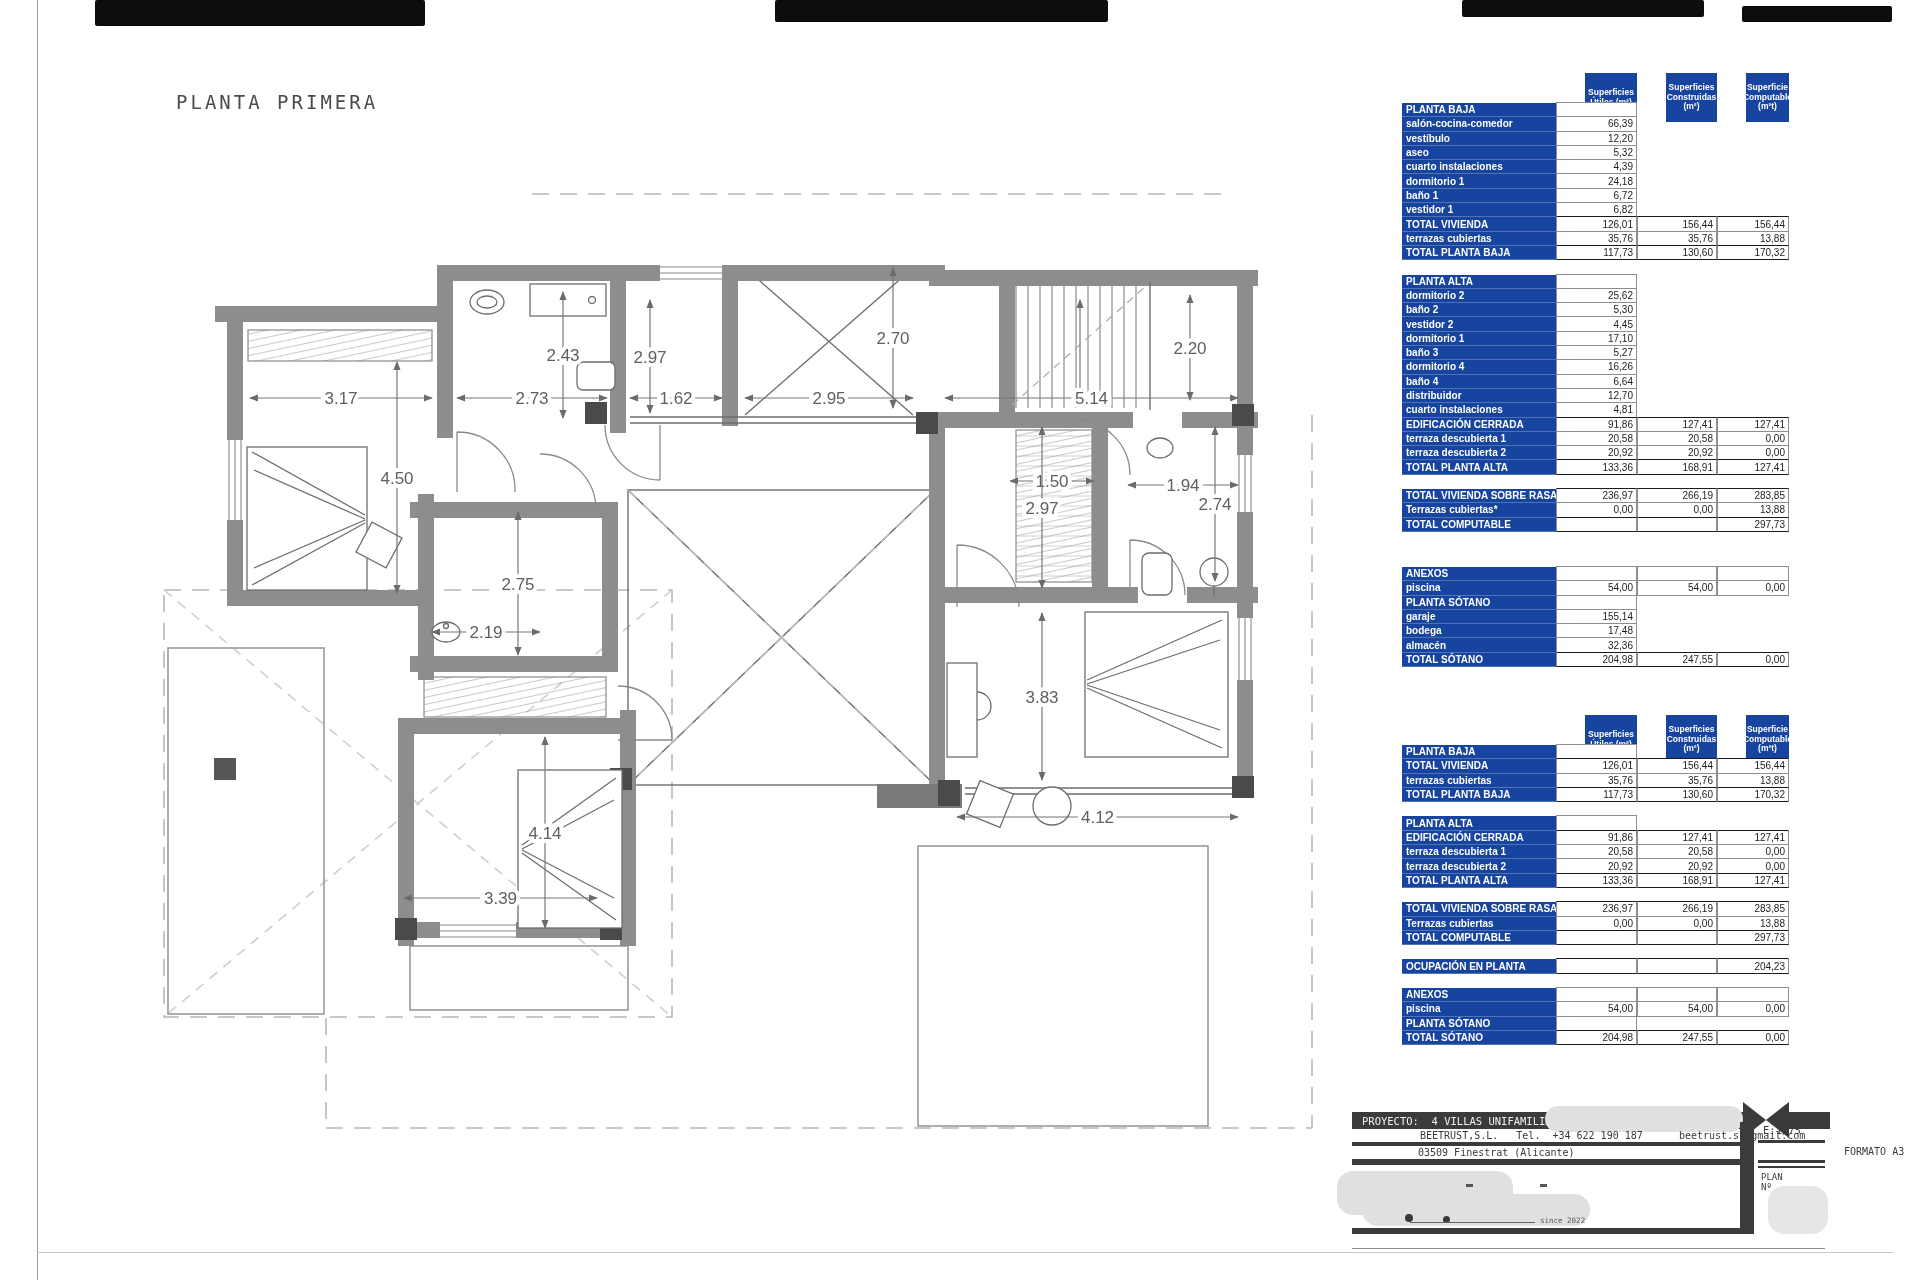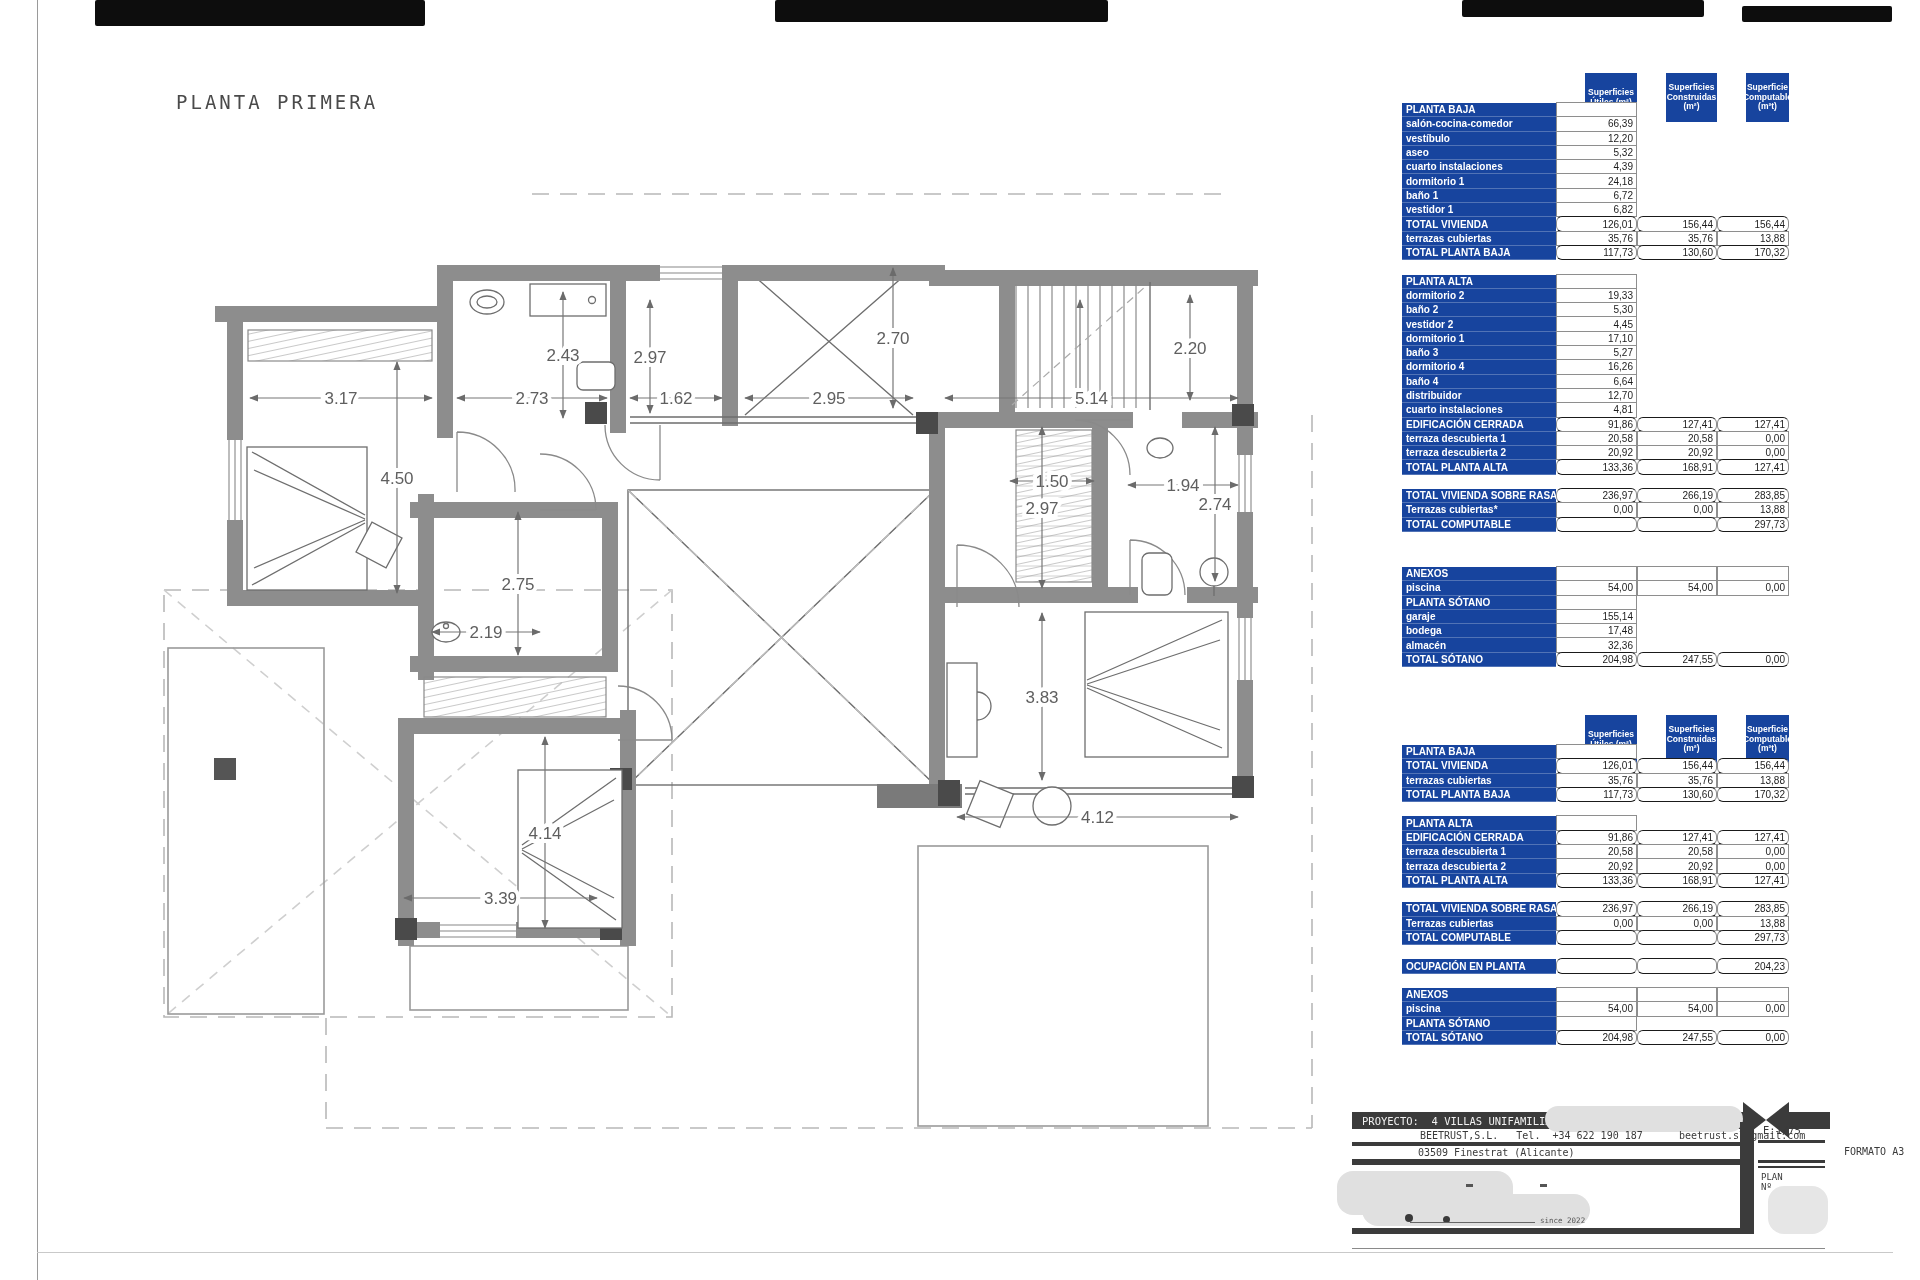--- a/index.html
+++ b/index.html
@@ -18,21 +18,21 @@
   .corner{background:#fff;border:2px solid #2a2a2a;color:#111;font-weight:bold;font-size:9.5px;
       display:flex;align-items:center;justify-content:center;text-align:center;margin-top:34px;}
   .hcell{background:var(--blu);color:#fff;font-weight:bold;font-size:8.5px;line-height:1.12;
       display:flex;align-items:center;justify-content:center;text-align:center;
       border-left:1px solid #fff;padding:0 1px;margin-left:28px;}
   .tbody{grid-auto-rows:14.3px;font-size:10px;}
   .lab{background:var(--blu);color:#fff;font-weight:bold;padding-left:4px;white-space:nowrap;
       overflow:hidden;display:flex;align-items:center;border-bottom:1px solid rgba(255,255,255,.25);}
   .val{background:#fff;border:1px solid #8e8e8e;color:#1c1c1c;text-align:right;padding-right:3px;
       display:flex;align-items:center;justify-content:flex-end;margin-top:-1px;}
-  .val.tot{border-top:1.6px solid #1a1a1a;border-bottom:1.6px solid #1a1a1a;border-radius:6px;}
+  .val.tot{border-top:1.6px solid #1a1a1a;border-bottom:1.6px solid #1a1a1a;}
   .blank{background:transparent;}
   .gaprow{grid-column:1/-1;background:#fff;}
   
   .tb-dark{background:#3b3b3b;}
   .tb-txt{font-family:"DejaVu Sans Mono",monospace;color:#3a3a3a;white-space:pre;}
   .tb-wht{font-family:"DejaVu Sans Mono",monospace;color:#f2f2f2;white-space:pre;}
   .vline-left{position:absolute;left:37px;top:0;width:1px;height:1280px;background:#9a9a9a;}
   .sheet-bottom{position:absolute;left:37px;top:1252px;width:1856px;height:1px;background:#c9c9c9;}
 </style>
 </head>
@@ -330,21 +330,21 @@
       <div class="lab">TOTAL PLANTA BAJA</div>
       <div class="val tot">117,73</div>
       <div class="val tot">130,60</div>
       <div class="val tot">170,32</div>
       <div class="gaprow"></div>
       <div class="lab">PLANTA ALTA</div>
       <div class="val"></div>
       <div class="blank"></div>
       <div class="blank"></div>
       <div class="lab">dormitorio 2</div>
-      <div class="val">19,33</div>
+      <div class="val">25,62</div>
       <div class="blank"></div>
       <div class="blank"></div>
       <div class="lab">baño 2</div>
       <div class="val">5,30</div>
       <div class="blank"></div>
       <div class="blank"></div>
       <div class="lab">vestidor 2</div>
       <div class="val">4,45</div>
       <div class="blank"></div>
       <div class="blank"></div>

